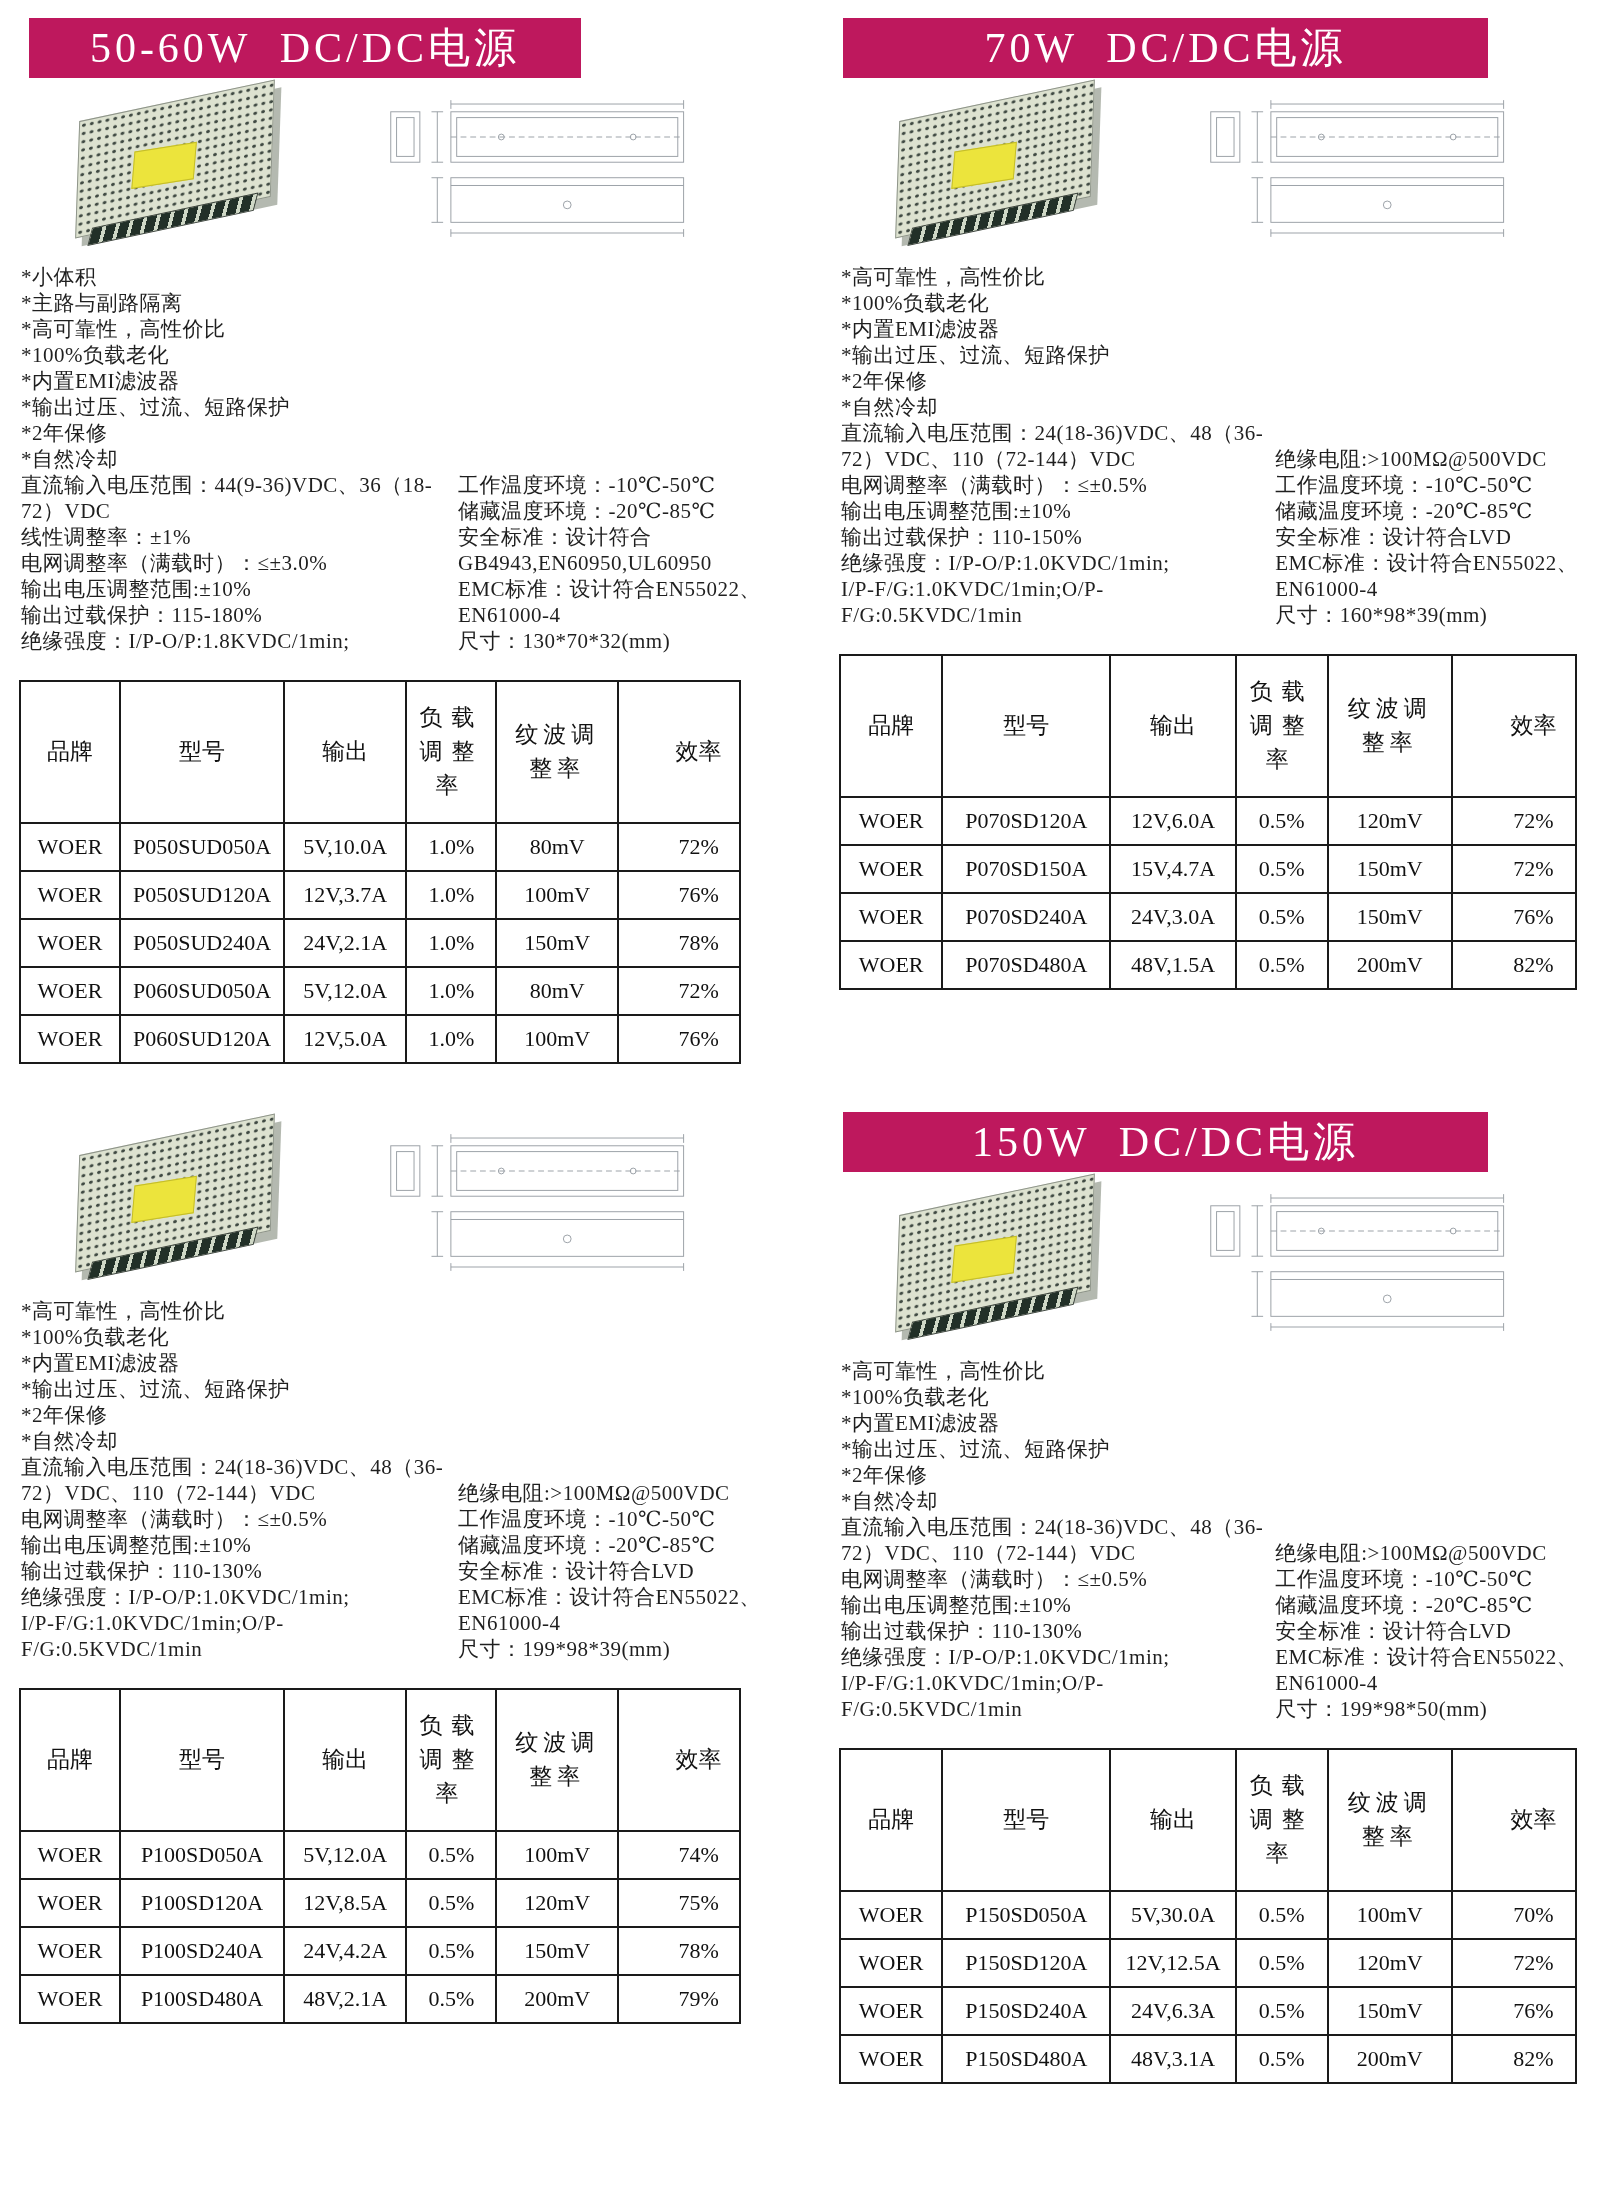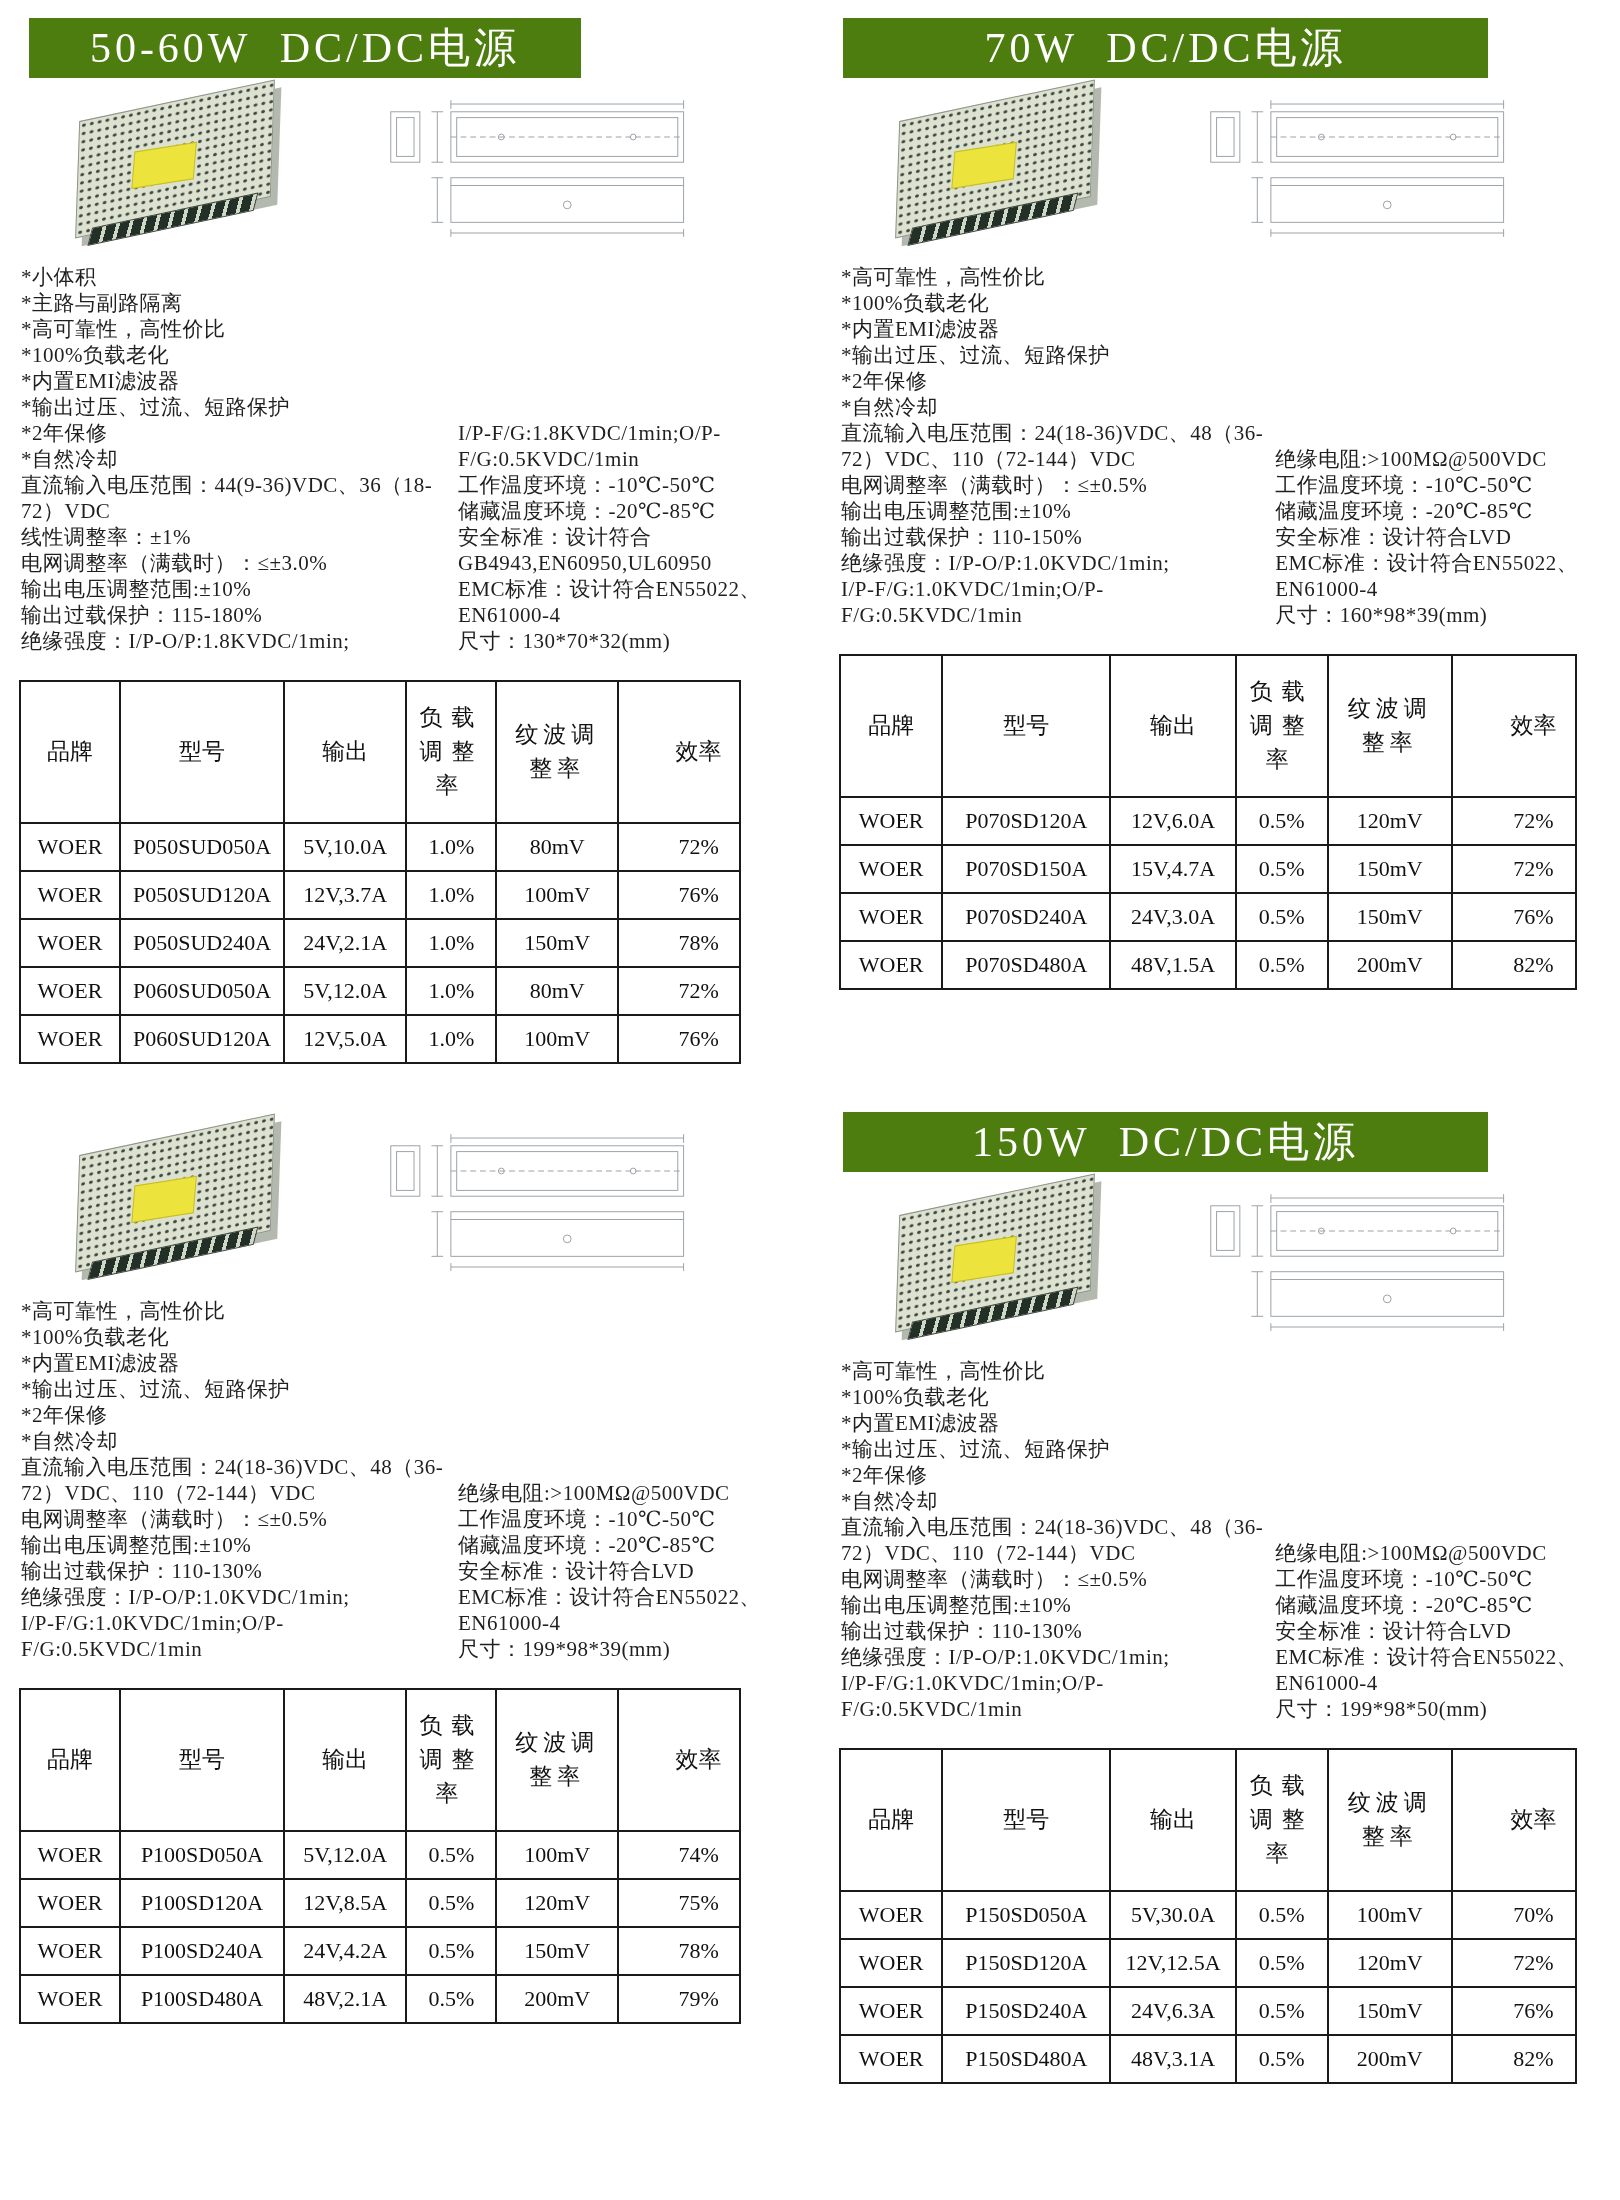--- a/index.html
+++ b/index.html
@@ -10,21 +10,21 @@
   }
   #page{position:absolute;inset:0;}
 
   .panel{position:absolute;}
   .panel.s0{left:15px;top:18px;width:780px;}
   .panel.s1{left:835px;top:18px;width:775px;}
   .panel.s2{left:15px;top:1112px;width:780px;}
   .panel.s3{left:835px;top:1112px;width:775px;}
 
   .title-bar{
-    height:60px;background:#4d7c0f;display:flex;align-items:center;justify-content:center;
+    height:60px;background:#be185d;display:flex;align-items:center;justify-content:center;
   }
   .s0 .title-bar,.s2 .title-bar{width:552px;margin-left:14px;}
   .s1 .title-bar,.s3 .title-bar{width:645px;margin-left:8px;}
   .title-text{
     color:#ffffff;font-size:42px;letter-spacing:4px;white-space:pre;
   }
 
   .media-row{display:flex;align-items:flex-start;height:158px;margin-top:12px;}
   .photo{position:relative;width:300px;height:152px;margin-left:26px;flex:0 0 auto;}
   .case{
@@ -136,21 +136,20 @@
         <div class="specs">
             <div>直流输入电压范围：44(9-36)VDC、36（18-72）VDC</div>
             <div>线性调整率：±1%</div>
             <div>电网调整率（满载时）：≤±3.0%</div>
             <div>输出电压调整范围:±10%</div>
             <div>输出过载保护：115-180%</div>
             <div>绝缘强度：I/P-O/P:1.8KVDC/1min;</div>
           </div>
       </div>
       <div class="col-b specs">
-          <div>I/P-F/G:1.8KVDC/1min;O/P-F/G:0.5KVDC/1min</div>
           <div>工作温度环境：-10℃-50℃</div>
           <div>储藏温度环境：-20℃-85℃</div>
           <div>安全标准：设计符合GB4943,EN60950,UL60950</div>
           <div>EMC标准：设计符合EN55022、EN61000-4</div>
           <div>尺寸：130*70*32(mm)</div>
         </div>
     </div>
 
     <table class="spec-table">
       <thead>

